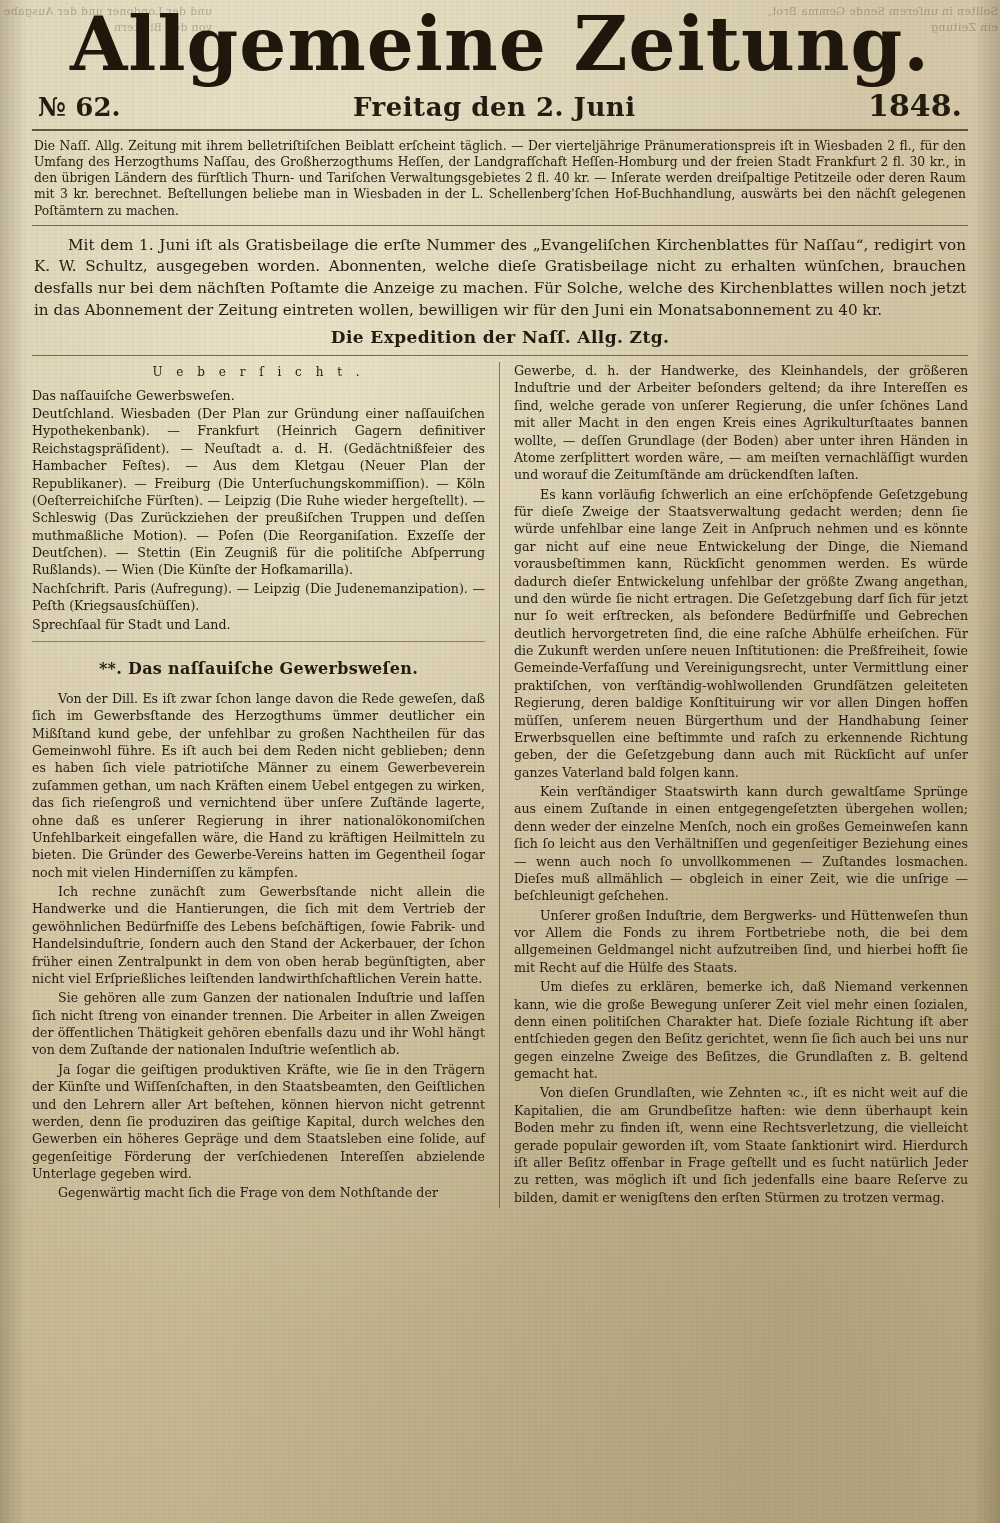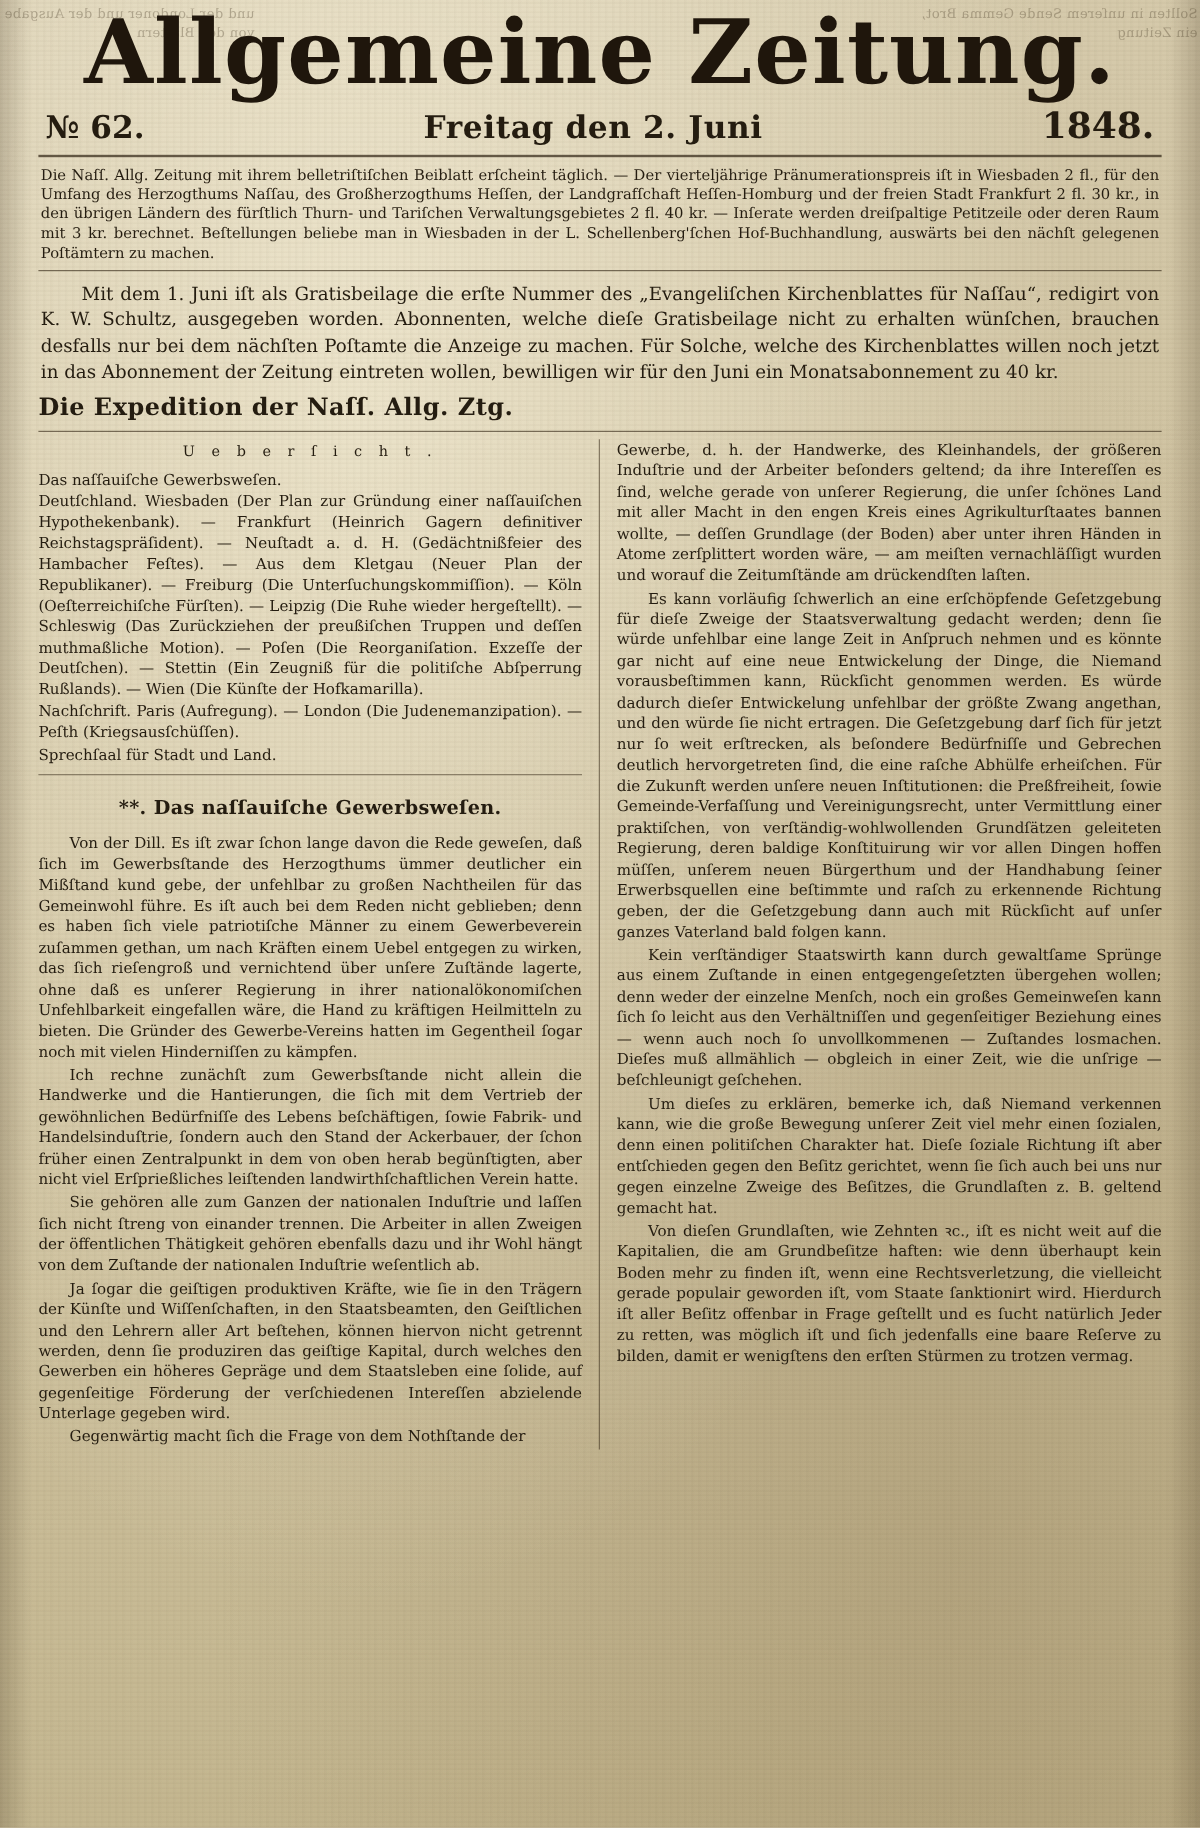--- a/index.html
+++ b/index.html
@@ -128,22 +128,23 @@
     font-size: 15.2px;
     line-height: 1.42;
     text-align: justify;
     margin: 9px 0 2px 0;
     padding: 0 2px;
     position: relative;
     z-index: 2;
   }
   .announce .indent { display: inline-block; width: 34px; }
   .expedition {
-    font-weight: 700;
-    font-size: 20px;
+    text-align: center;
+    font-weight: 700;
+    font-size: 17px;
     margin: 6px 0 8px 0;
     letter-spacing: 0.4px;
   }
 
   .columns {
     display: flex;
     gap: 0;
     position: relative;
     z-index: 2;
     margin-top: 6px;
@@ -216,35 +217,36 @@
   </div>
   <div class="expedition">Die Expedition der Naſſ. Allg. Ztg.</div>
 
   <hr class="rule thin">
 
   <div class="columns">
     <div class="col left">
       <div class="uebersicht-title">U e b e r ſ i c h t .</div>
       <div class="ueber-line">Das naſſauiſche Gewerbsweſen.</div>
       <div class="ueber-line">Deutſchland. Wiesbaden (Der Plan zur Gründung einer naſſauiſchen Hypothekenbank). — Frankfurt (Heinrich Gagern definitiver Reichstagspräſident). — Neuſtadt a. d. H. (Gedächtnißfeier des Hambacher Feſtes). — Aus dem Kletgau (Neuer Plan der Republikaner). — Freiburg (Die Unterſuchungskommiſſion). — Köln (Oeſterreichiſche Fürſten). — Leipzig (Die Ruhe wieder hergeſtellt). — Schleswig (Das Zurückziehen der preußiſchen Truppen und deſſen muthmaßliche Motion). — Poſen (Die Reorganiſation. Exzeſſe der Deutſchen). — Stettin (Ein Zeugniß für die politiſche Abſperrung Rußlands). — Wien (Die Künſte der Hofkamarilla).</div>
-      <div class="ueber-line">Nachſchrift. Paris (Aufregung). — London (Die Judenemanzipation). — Peſth (Kriegsausſchüſſen).</div>
+      <div class="ueber-line">Nachſchrift. Paris (Aufregung). — Leipzig (Die Judenemanzipation). — Peſth (Kriegsausſchüſſen).</div>
       <div class="ueber-line">Sprechſaal für Stadt und Land.</div>
 
       <div class="divider-short"></div>
 
       <div class="section-head">**. Das naſſauiſche Gewerbsweſen.</div>
 
       <p class="body first">Von der Dill. Es iſt zwar ſchon lange davon die Rede geweſen, daß ſich im Gewerbsſtande des Herzogthums ümmer deutlicher ein Mißſtand kund gebe, der unfehlbar zu großen Nachtheilen für das Gemeinwohl führe. Es iſt auch bei dem Reden nicht geblieben; denn es haben ſich viele patriotiſche Männer zu einem Gewerbeverein zuſammen gethan, um nach Kräften einem Uebel entgegen zu wirken, das ſich rieſengroß und vernichtend über unſere Zuſtände lagerte, ohne daß es unſerer Regierung in ihrer nationalökonomiſchen Unfehlbarkeit eingefallen wäre, die Hand zu kräftigen Heilmitteln zu bieten. Die Gründer des Gewerbe-Vereins hatten im Gegentheil ſogar noch mit vielen Hinderniſſen zu kämpfen.</p>
       <p class="body">Ich rechne zunächſt zum Gewerbsſtande nicht allein die Handwerke und die Hantierungen, die ſich mit dem Vertrieb der gewöhnlichen Bedürfniſſe des Lebens beſchäftigen, ſowie Fabrik- und Handelsinduſtrie, ſondern auch den Stand der Ackerbauer, der ſchon früher einen Zentralpunkt in dem von oben herab begünſtigten, aber nicht viel Erſprießliches leiſtenden landwirthſchaftlichen Verein hatte.</p>
       <p class="body">Sie gehören alle zum Ganzen der nationalen Induſtrie und laſſen ſich nicht ſtreng von einander trennen. Die Arbeiter in allen Zweigen der öffentlichen Thätigkeit gehören ebenfalls dazu und ihr Wohl hängt von dem Zuſtande der nationalen Induſtrie weſentlich ab.</p>
       <p class="body">Ja ſogar die geiſtigen produktiven Kräfte, wie ſie in den Trägern der Künſte und Wiſſenſchaften, in den Staatsbeamten, den Geiſtlichen und den Lehrern aller Art beſtehen, können hiervon nicht getrennt werden, denn ſie produziren das geiſtige Kapital, durch welches den Gewerben ein höheres Gepräge und dem Staatsleben eine ſolide, auf gegenſeitige Förderung der verſchiedenen Intereſſen abzielende Unterlage gegeben wird.</p>
       <p class="body">Gegenwärtig macht ſich die Frage von dem Nothſtande der</p>
     </div>
 
     <div class="col right">
       <p class="body" style="text-indent:0">Gewerbe, d. h. der Handwerke, des Kleinhandels, der größeren Induſtrie und der Arbeiter beſonders geltend; da ihre Intereſſen es ſind, welche gerade von unſerer Regierung, die unſer ſchönes Land mit aller Macht in den engen Kreis eines Agrikulturſtaates bannen wollte, — deſſen Grundlage (der Boden) aber unter ihren Händen in Atome zerſplittert worden wäre, — am meiſten vernachläſſigt wurden und worauf die Zeitumſtände am drückendſten laſten.</p>
       <p class="body">Es kann vorläufig ſchwerlich an eine erſchöpfende Geſetzgebung für dieſe Zweige der Staatsverwaltung gedacht werden; denn ſie würde unfehlbar eine lange Zeit in Anſpruch nehmen und es könnte gar nicht auf eine neue Entwickelung der Dinge, die Niemand vorausbeſtimmen kann, Rückſicht genommen werden. Es würde dadurch dieſer Entwickelung unfehlbar der größte Zwang angethan, und den würde ſie nicht ertragen. Die Geſetzgebung darf ſich für jetzt nur ſo weit erſtrecken, als beſondere Bedürfniſſe und Gebrechen deutlich hervorgetreten ſind, die eine raſche Abhülfe erheiſchen. Für die Zukunft werden unſere neuen Inſtitutionen: die Preßfreiheit, ſowie Gemeinde-Verfaſſung und Vereinigungsrecht, unter Vermittlung einer praktiſchen, von verſtändig-wohlwollenden Grundſätzen geleiteten Regierung, deren baldige Konſtituirung wir vor allen Dingen hoffen müſſen, unſerem neuen Bürgerthum und der Handhabung ſeiner Erwerbsquellen eine beſtimmte und raſch zu erkennende Richtung geben, der die Geſetzgebung dann auch mit Rückſicht auf unſer ganzes Vaterland bald folgen kann.</p>
       <p class="body">Kein verſtändiger Staatswirth kann durch gewaltſame Sprünge aus einem Zuſtande in einen entgegengeſetzten übergehen wollen; denn weder der einzelne Menſch, noch ein großes Gemeinweſen kann ſich ſo leicht aus den Verhältniſſen und gegenſeitiger Beziehung eines — wenn auch noch ſo unvollkommenen — Zuſtandes losmachen. Dieſes muß allmählich — obgleich in einer Zeit, wie die unſrige — beſchleunigt geſchehen.</p>
+      <p class="body">Unſerer großen Induſtrie, dem Bergwerks- und Hüttenweſen thun vor Allem die Fonds zu ihrem Fortbetriebe noth, die bei dem allgemeinen Geldmangel nicht aufzutreiben ſind, und hierbei hofft ſie mit Recht auf die Hülfe des Staats.</p>
       <p class="body">Um dieſes zu erklären, bemerke ich, daß Niemand verkennen kann, wie die große Bewegung unſerer Zeit viel mehr einen ſozialen, denn einen politiſchen Charakter hat. Dieſe ſoziale Richtung iſt aber entſchieden gegen den Beſitz gerichtet, wenn ſie ſich auch bei uns nur gegen einzelne Zweige des Beſitzes, die Grundlaſten z. B. geltend gemacht hat.</p>
       <p class="body">Von dieſen Grundlaſten, wie Zehnten ꝛc., iſt es nicht weit auf die Kapitalien, die am Grundbeſitze haften: wie denn überhaupt kein Boden mehr zu finden iſt, wenn eine Rechtsverletzung, die vielleicht gerade populair geworden iſt, vom Staate ſanktionirt wird. Hierdurch iſt aller Beſitz offenbar in Frage geſtellt und es ſucht natürlich Jeder zu retten, was möglich iſt und ſich jedenfalls eine baare Reſerve zu bilden, damit er wenigſtens den erſten Stürmen zu trotzen vermag.</p>
     </div>
   </div>
 </div>
 
 </body></html>

